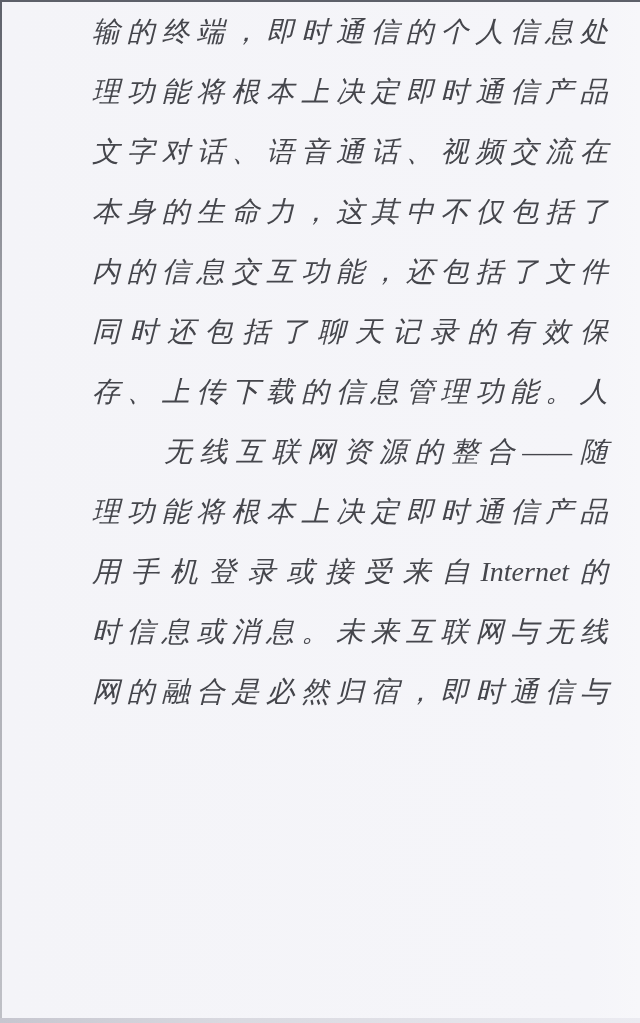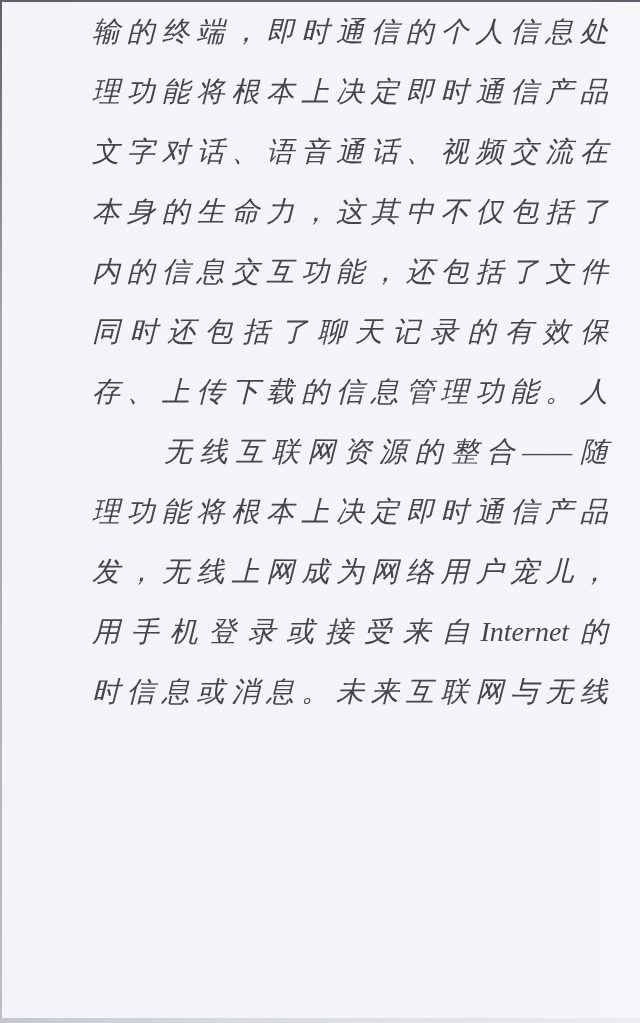--- a/index.html
+++ b/index.html
@@ -71,18 +71,18 @@
   <div class="text-block" style="color: rgb(69, 70, 76);">
       <div class="line">输的终端，即时通信的个人信息处</div>
       <div class="line">理功能将根本上决定即时通信产品</div>
       <div class="line">文字对话、语音通话、视频交流在</div>
       <div class="line">本身的生命力，这其中不仅包括了</div>
       <div class="line">内的信息交互功能，还包括了文件</div>
       <div class="line">同时还包括了聊天记录的有效保</div>
       <div class="line">存、上传下载的信息管理功能。人</div>
       <div class="line indent">无线互联网资源的整合——随</div>
       <div class="line">理功能将根本上决定即时通信产品</div>
-      <div class="line">发，无线上网成为网络用户宠儿，</div>
       <div class="line">用手机登录或接受来自Internet的</div>
       <div class="line">时信息或消息。未来互联网与无线</div>
+      <div class="line">网的融合是必然归宿，即时通信与</div>
     </div>
   <div class="edge-bottom"></div>
 </div>
 
 </body></html>

